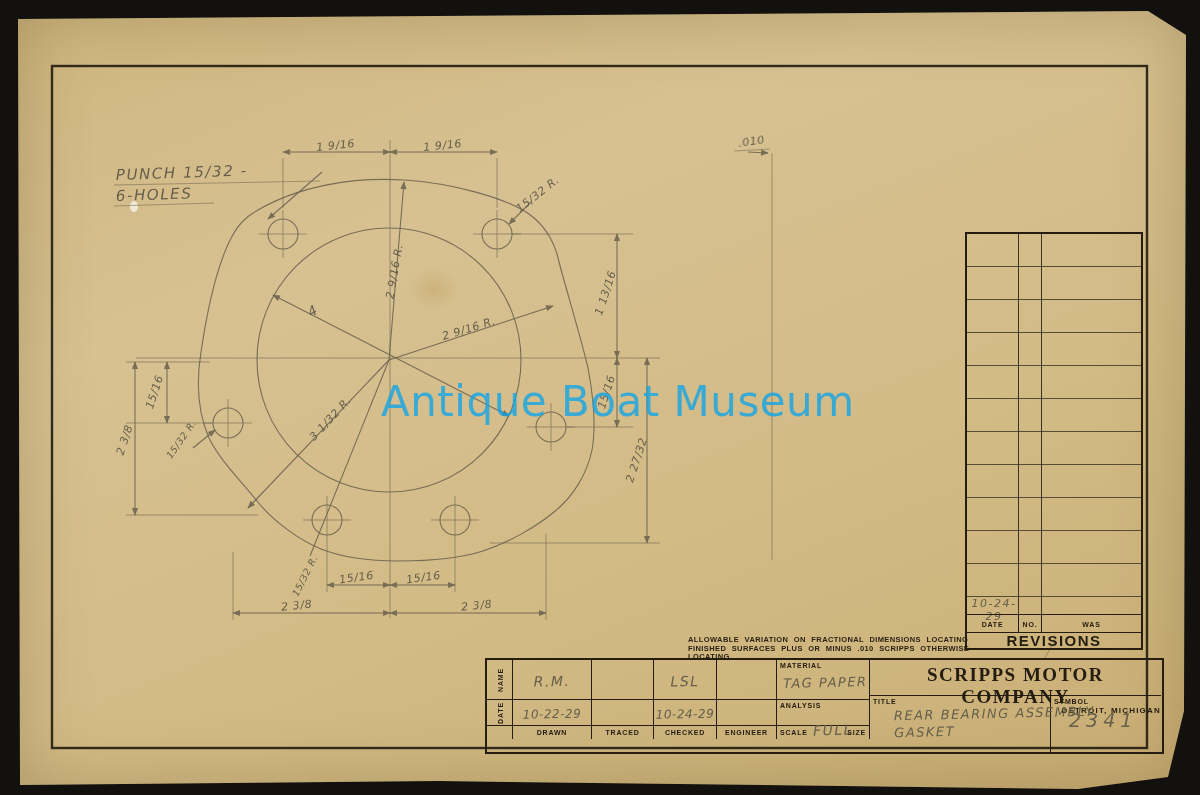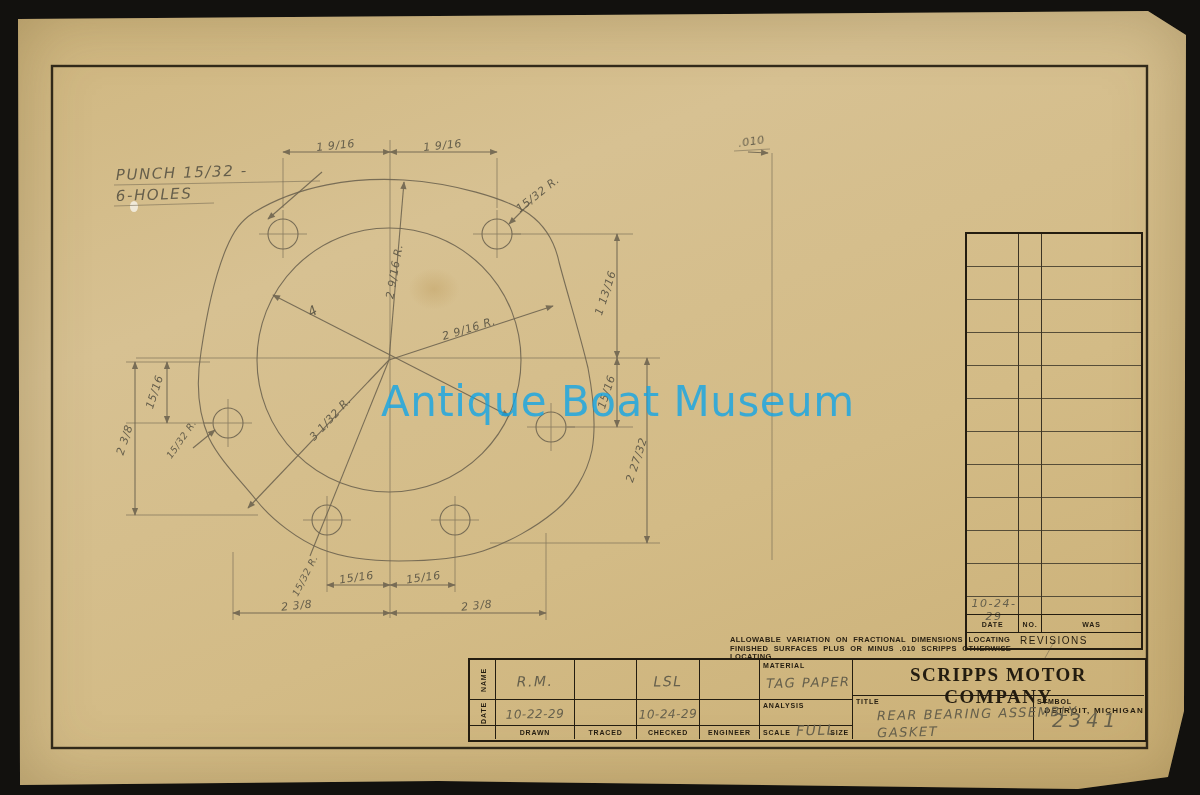--- a/index.html
+++ b/index.html
@@ -20,21 +20,21 @@
   .pen{stroke:#6e6450;stroke-width:1.1;fill:none;opacity:.9;}
   .pen2{stroke:#6e6450;stroke-width:.8;fill:none;opacity:.75;}
   .frame{stroke:#241d10;stroke-width:2.4;fill:none;opacity:.92;}
   .dimtext{fill:#655e4b;font-family:"DejaVu Sans",sans-serif;font-style:italic;
            font-size:11px;letter-spacing:.6px;}
   .dimtext.small{font-size:9.5px;}
   .dimtext.big{font-size:13.5px;}
   .handnote{fill:#655e4b;font-family:"DejaVu Sans",sans-serif;font-style:italic;
            font-size:15px;letter-spacing:1.6px;}
   
-  .tblock{position:absolute;left:468px;top:658px;width:679px;height:84px;
+  .tblock{position:absolute;left:485px;top:658px;width:679px;height:96px;
           border:2.4px solid #241d10;display:flex;box-sizing:border-box;
           color:#231c10;}
   .tb-left{display:grid;grid-template-columns:26px 79px 62px 63px 60px 93px;
            grid-template-rows:40px 26px 13px;}
   .tb-cell{border-right:1.4px solid #241d10;border-bottom:1.4px solid #241d10;
            position:relative;box-sizing:border-box;overflow:visible;}
   .tb-cell.last-row{border-bottom:none;}
   .lbl{font-size:7px;font-weight:bold;letter-spacing:.8px;color:#231c10;}
   .corner-lbl{position:absolute;left:3px;top:2px;}
   .vert-lbl{position:absolute;left:50%;top:50%;transform:translate(-50%,-50%) rotate(-90deg);}
@@ -65,23 +65,23 @@
        background:repeating-linear-gradient(to bottom,transparent 0,transparent 32.2px,#564d38 32.2px,#564d38 33px);}
   .rev-col.c3{flex:1;
        background:repeating-linear-gradient(to bottom,transparent 0,transparent 15.7px,#564d38 15.7px,#564d38 16.5px);}
   .rev-entry{position:absolute;left:2px;top:363px;width:50px;text-align:center;
        font-size:11px;}
   .rev-head{position:absolute;left:0;right:0;top:380px;height:18px;display:flex;
        border-top:1.6px solid #241d10;}
   .rev-head>div{display:flex;align-items:center;justify-content:center;box-sizing:border-box;}
   .rev-foot{position:absolute;left:0;right:0;top:398px;bottom:0;display:flex;
        align-items:center;justify-content:center;border-top:1.6px solid #241d10;
-       font-size:10px;font-weight:normal;letter-spacing:1.5px;}
-  
-  .tolnote{position:absolute;left:730px;top:636px;width:330px;
+       font-size:15px;font-weight:bold;letter-spacing:1.5px;}
+  
+  .tolnote{position:absolute;left:688px;top:636px;width:330px;
        font-size:7.5px;font-weight:bold;letter-spacing:.4px;word-spacing:3px;
        line-height:8.5px;color:#2a2214;}
   
   .fleck{position:absolute;left:130px;top:201px;width:8px;height:11px;background:#f3ede0;
        border-radius:50%;opacity:.9;}
   .stain{position:absolute;left:408px;top:268px;width:52px;height:42px;border-radius:50%;
        background:radial-gradient(ellipse,rgba(186,150,84,.35),rgba(186,150,84,0) 70%);}
 </style>
 </head>
 <body>

